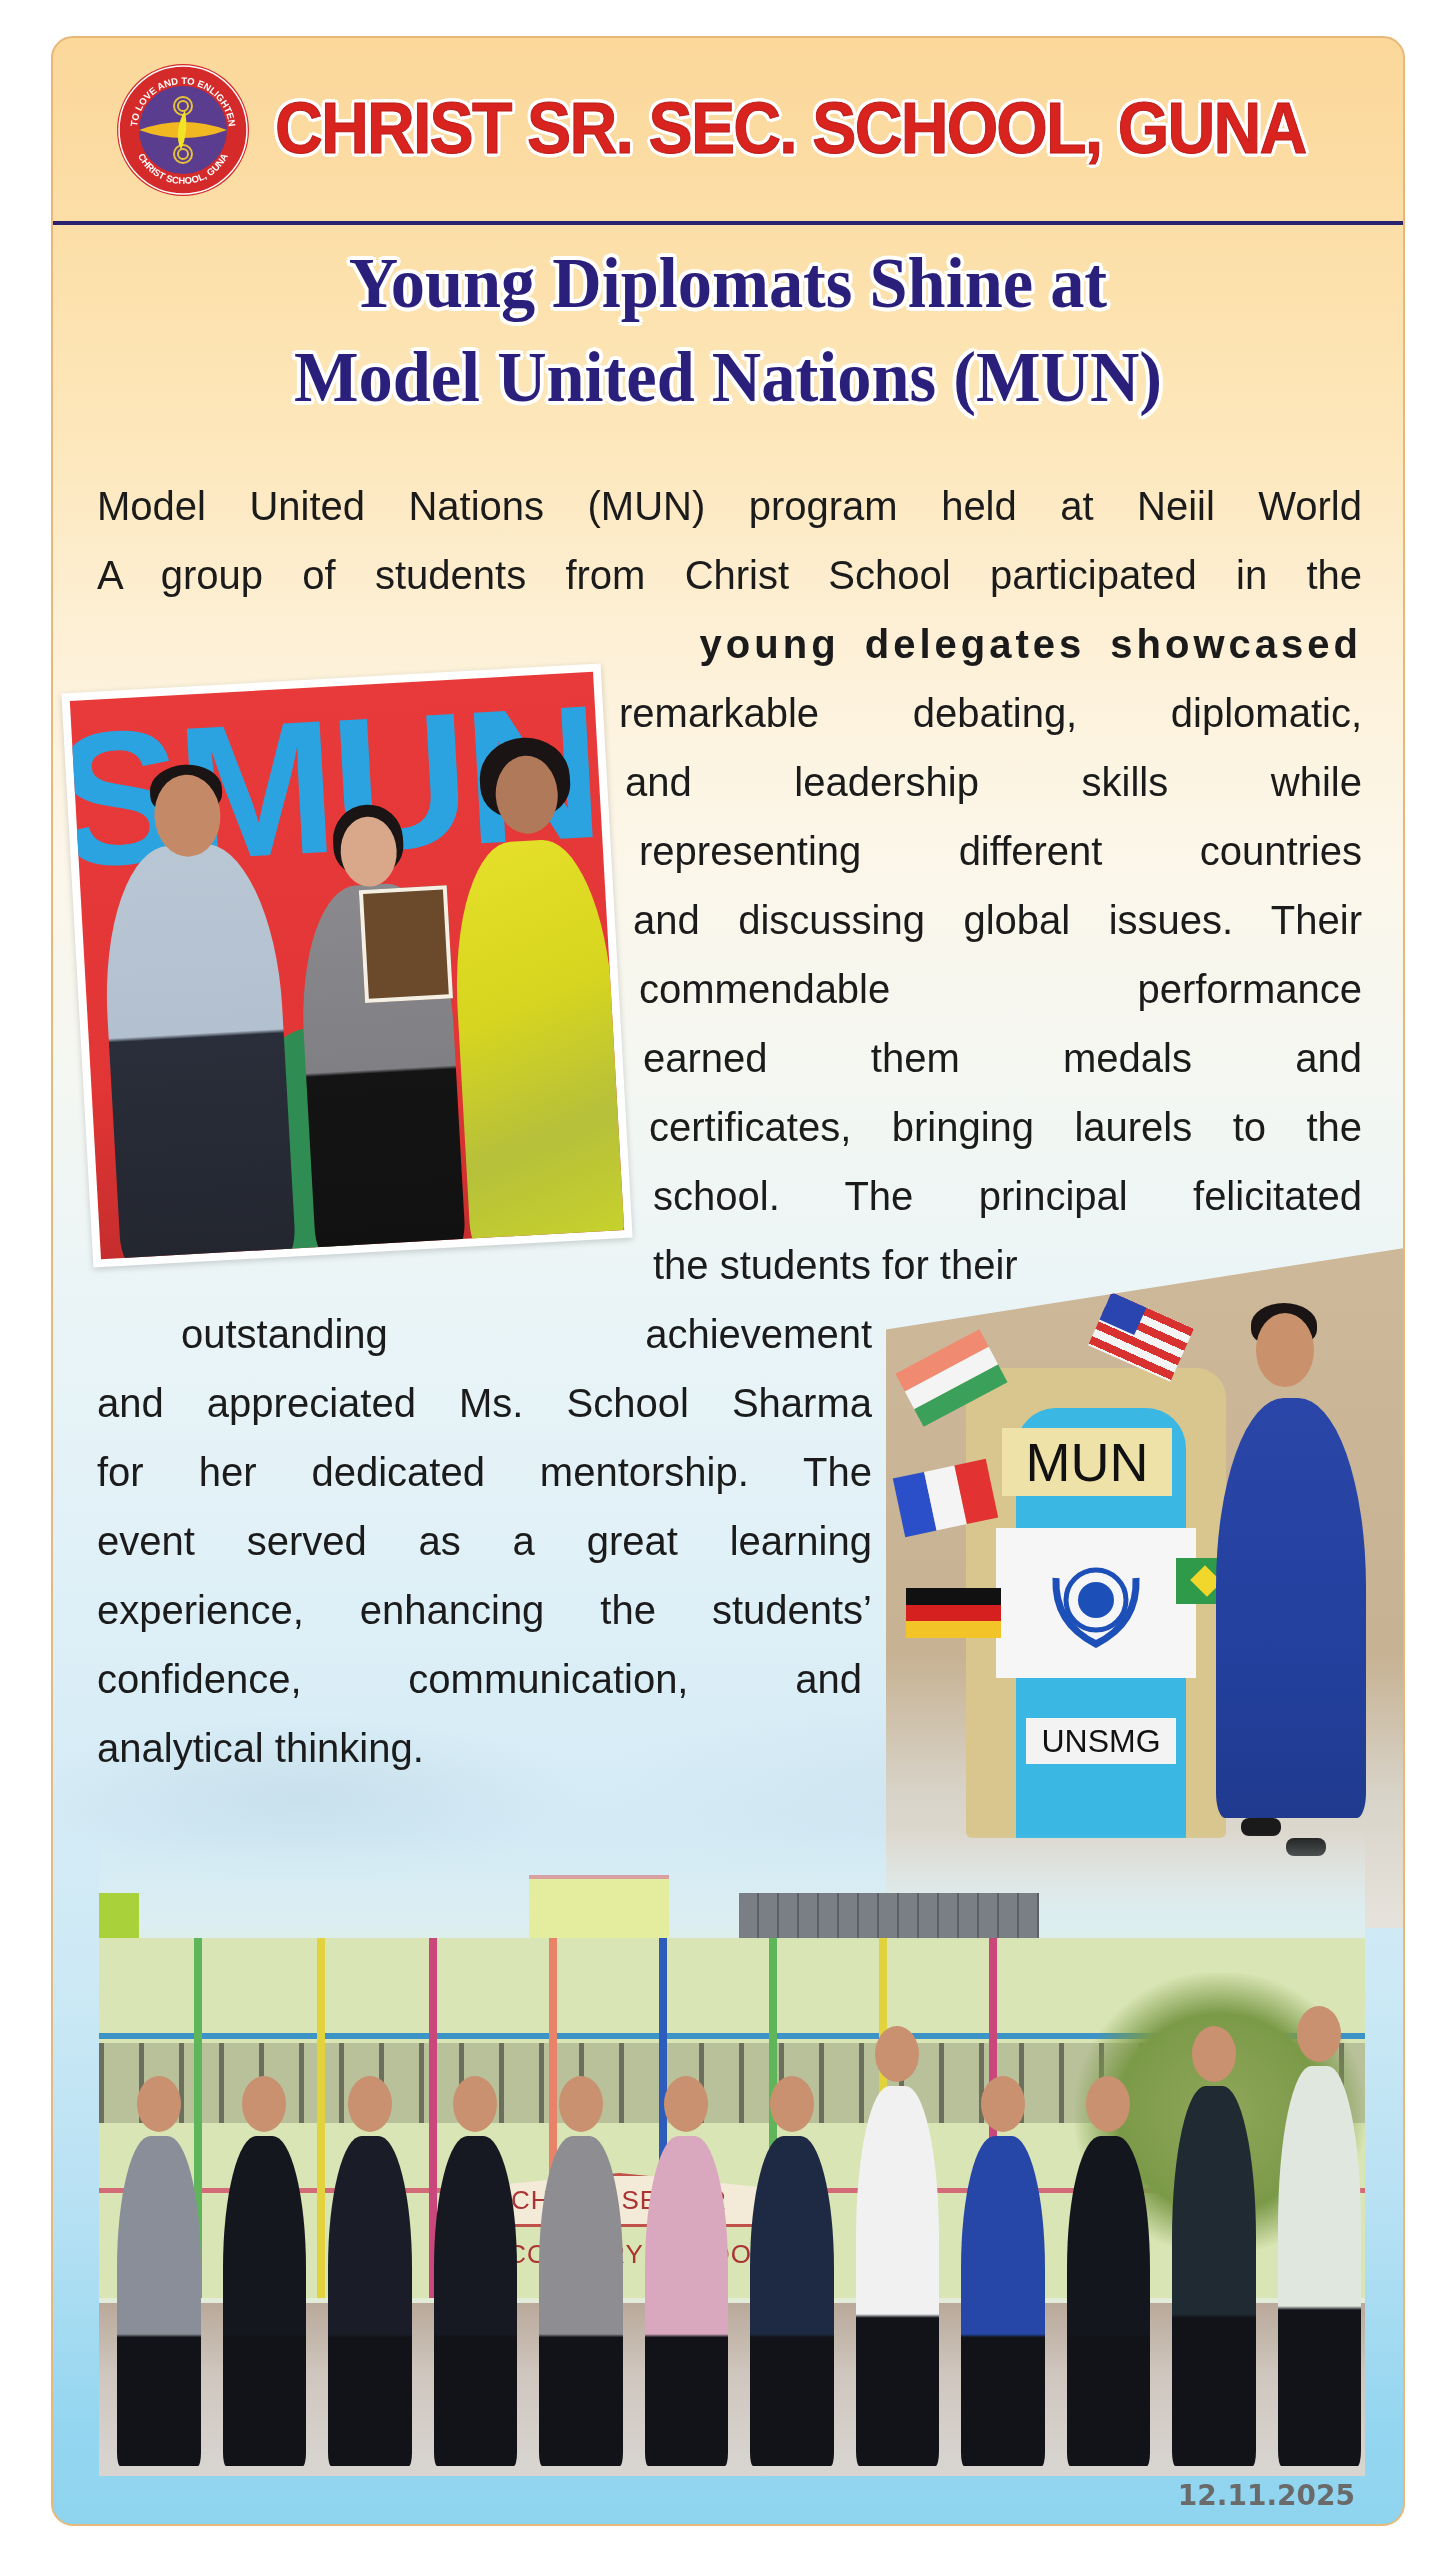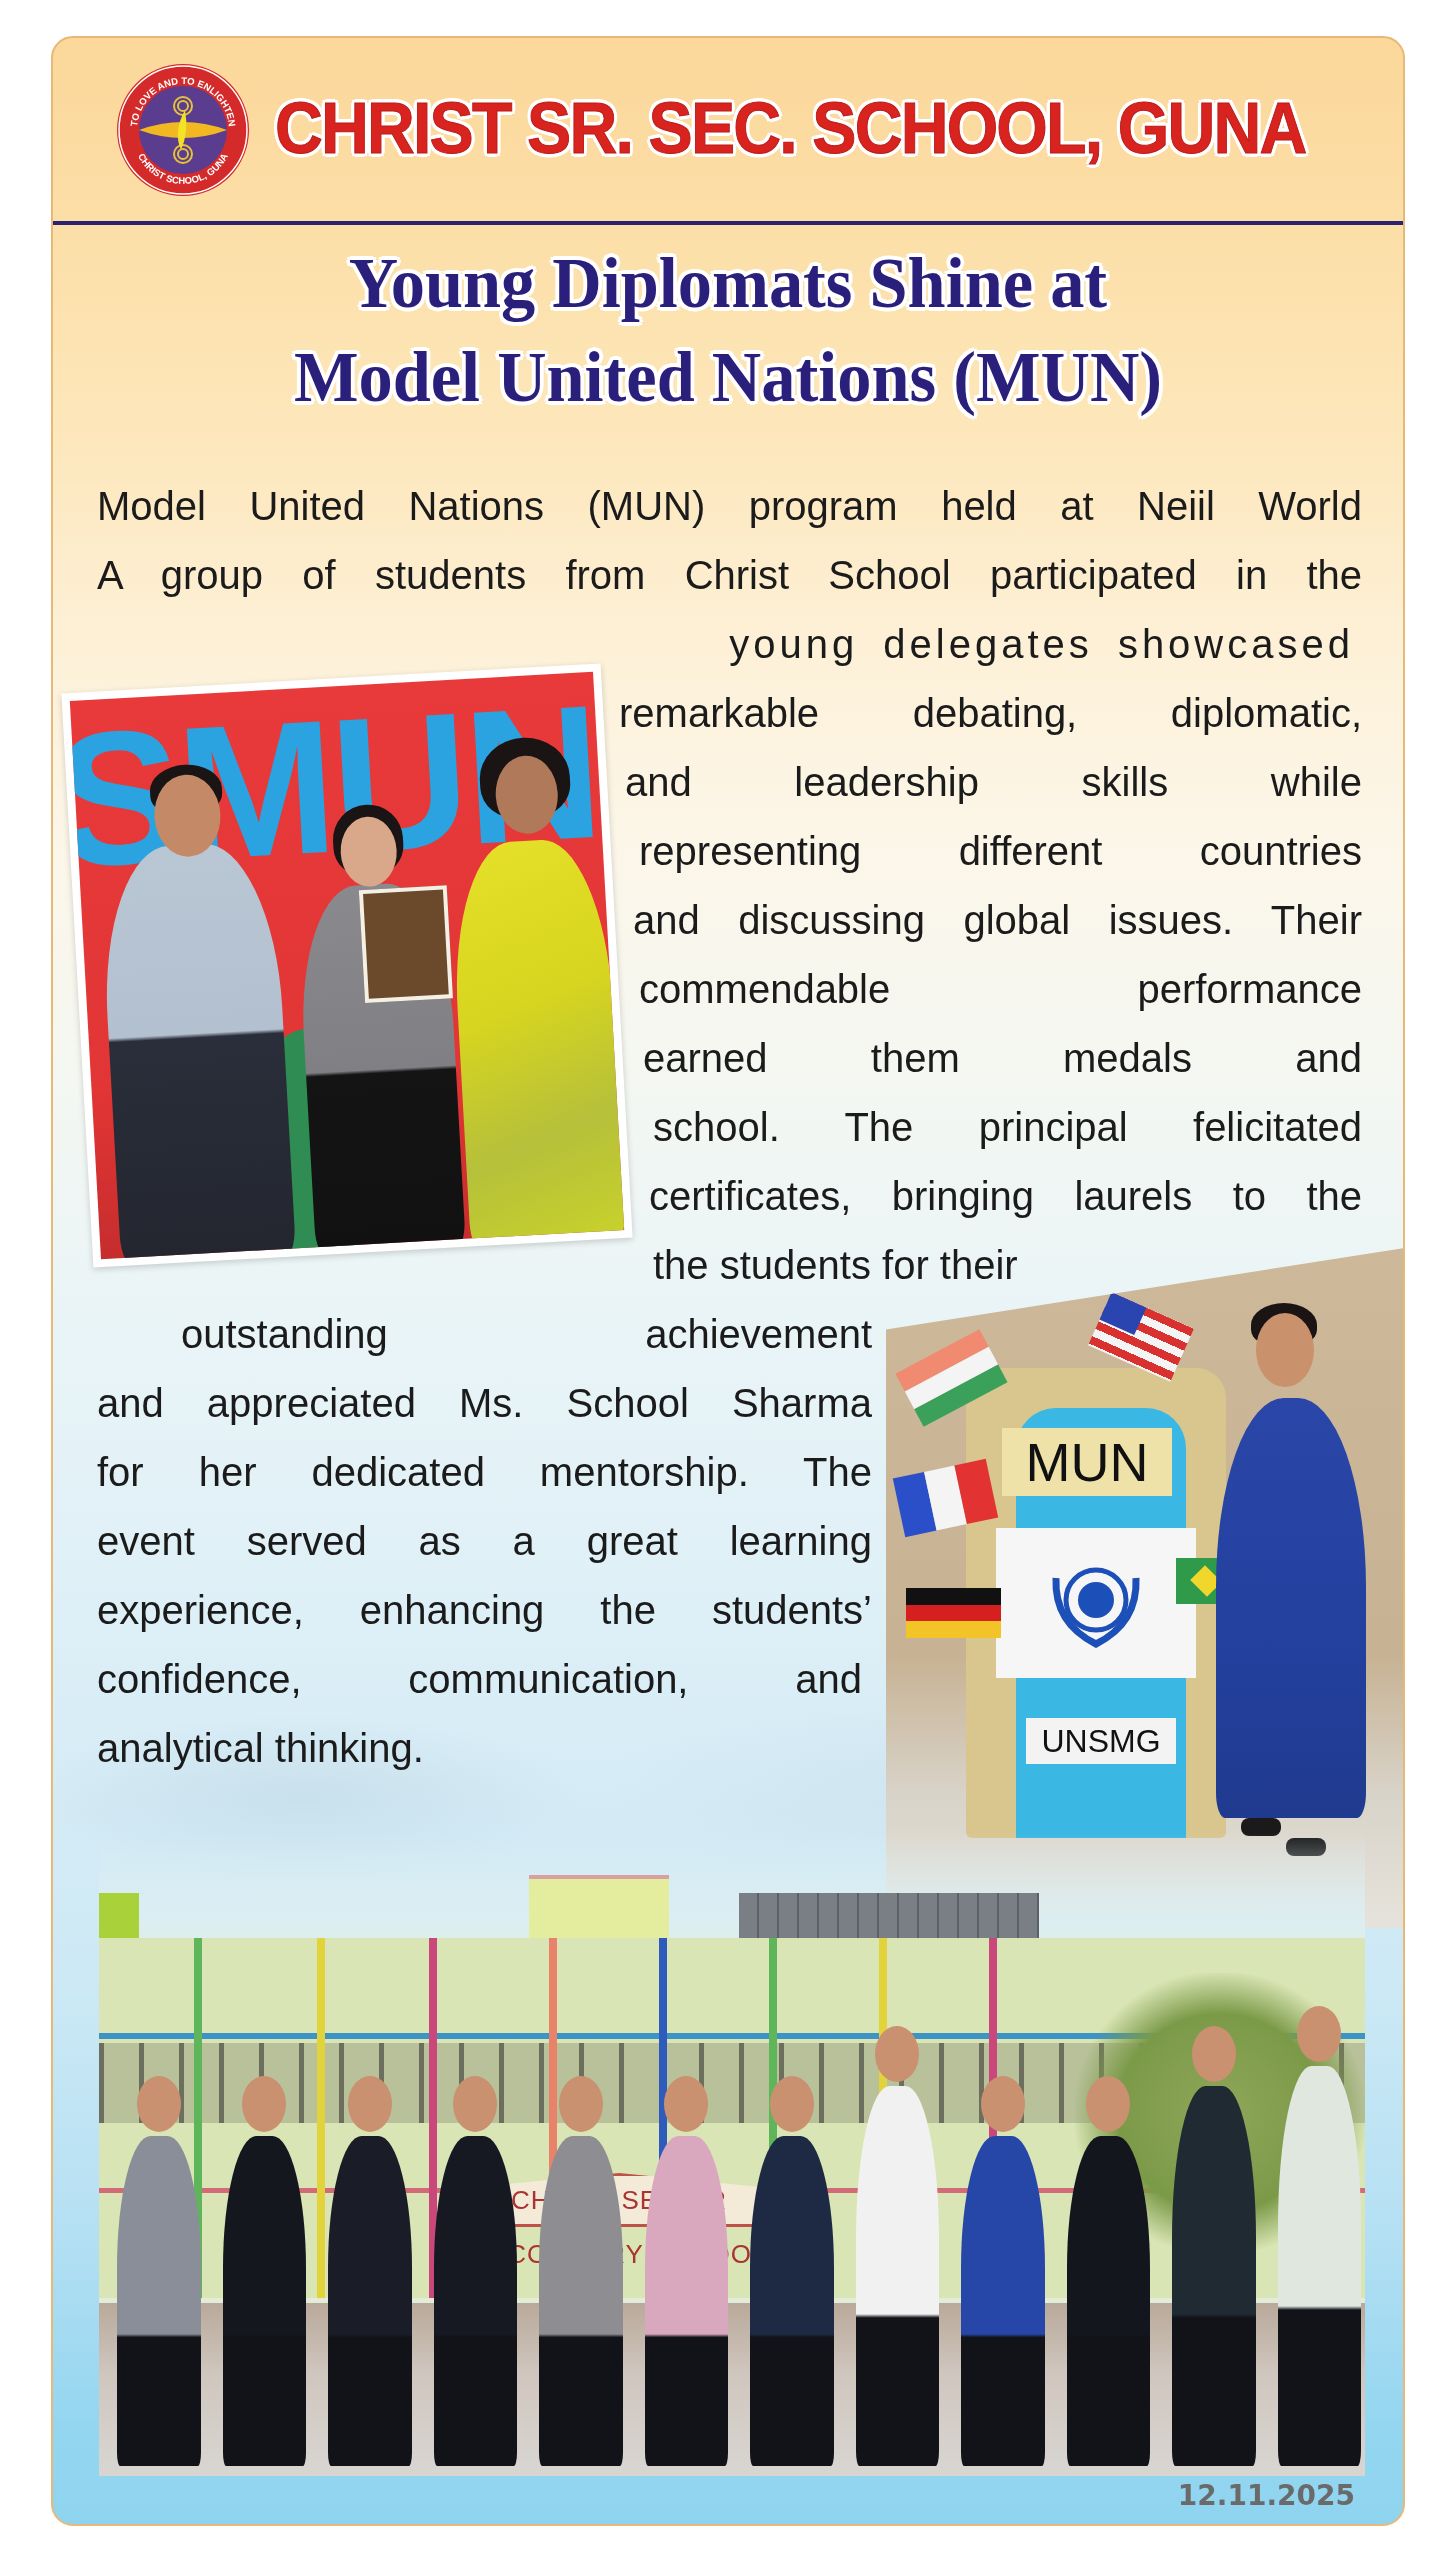--- a/index.html
+++ b/index.html
@@ -173,34 +173,34 @@
 
   <div class="headline">
     <div>Young Diplomats Shine at</div>
     <div>Model United Nations (MUN)</div>
   </div>
 
   <div class="body-text" style="left:44px; top:434px; width:1265px;">
     <span class="line">Model United Nations (MUN) program held at Neiil World</span>
     <span class="line">A group of students from Christ School participated in the</span>
     <span class="line" style="position:relative;">
-      <span style="position:absolute; right:8px; letter-spacing:4px; word-spacing:10px;">young delegates showcased</span>
+      <span style="position:absolute; right:0; letter-spacing:4px; word-spacing:10px;font-weight:bold;">young delegates showcased</span>
       &nbsp;
     </span>
   </div>
 
   <div class="body-text" style="left:566px; top:641px; width:743px;">
     <span class="line" style="margin-left:0px;">remarkable debating, diplomatic,</span>
     <span class="line" style="margin-left:6px;">and leadership skills while</span>
     <span class="line" style="margin-left:20px;">representing different countries</span>
     <span class="line" style="margin-left:14px;">and discussing global issues. Their</span>
     <span class="line" style="margin-left:20px;">commendable performance</span>
     <span class="line" style="margin-left:24px;">earned them medals and</span>
+    <span class="line" style="margin-left:30px;">certificates, bringing laurels to the</span>
     <span class="line" style="margin-left:34px;">school. The principal felicitated</span>
-    <span class="line" style="margin-left:30px;">certificates, bringing laurels to the</span>
     <span class="line last" style="margin-left:34px;">the students for their</span>
   </div>
 
   <div class="body-text" style="left:44px; top:1262px; width:775px;">
     <span class="line" style="margin-left:84px;">outstanding achievement</span>
     <span class="line">and appreciated Ms. School Sharma</span>
     <span class="line">for her dedicated mentorship. The</span>
     <span class="line">event served as a great learning</span>
     <span class="line">experience, enhancing the students’</span>
     <span class="line" style="margin-right:10px;">confidence, communication, and</span>

